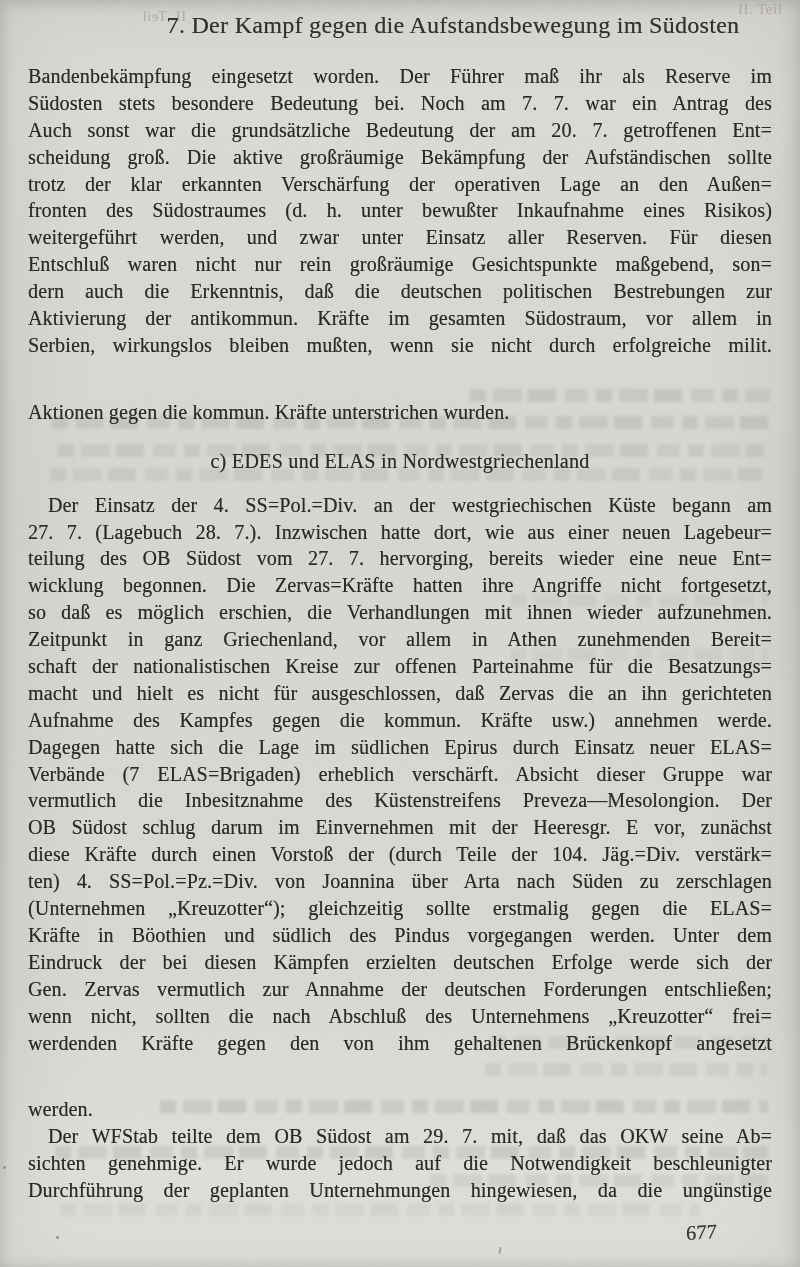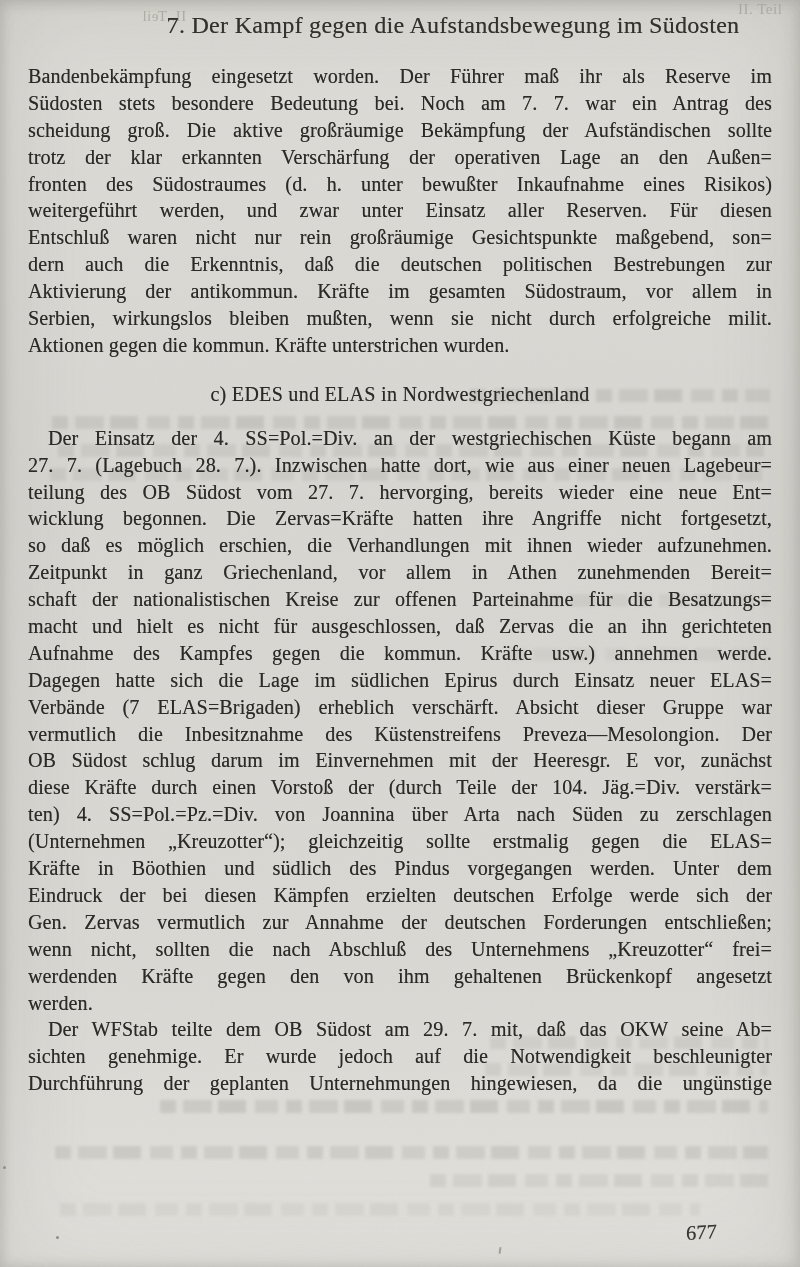--- a/index.html
+++ b/index.html
@@ -38,21 +38,21 @@
   }
   .content{position:absolute;top:63px;left:28px;width:744px;}
   .paragraph{margin:0;}
   .line{
     height:26.9px;line-height:26.9px;overflow:hidden;
     text-align:justify;font-size:20px;letter-spacing:.15px;
     text-shadow:.2px .2px .3px rgba(43,42,38,.55);
     white-space:normal;
   }
   .line::after{content:"";display:inline-block;width:100%;height:0;}
-  .line.para-end{text-align:left;}
+  .line.para-end{text-align:left;margin-top:40px;}
   .line.para-end::after{content:none;}
   .line.first{text-indent:20px;}
   .section-heading{
     text-align:center;
     font-size:20px;height:23px;line-height:23px;
     margin:24px 0 19px 0;letter-spacing:.3px;
     text-shadow:.2px .2px .3px rgba(43,42,38,.5);
   }
   .page-number{
     position:absolute;left:686px;top:1221px;
@@ -90,20 +90,21 @@
   <div class="ghost-line" style="left:55px;top:1146px;width:713px;opacity:.4;"></div>
   <div class="ghost-line" style="left:430px;top:1174px;width:338px;opacity:.3;"></div>
   <div class="ghost-line" style="left:60px;top:1203px;width:640px;opacity:.2;"></div>
 
   <div class="running-head">7. Der Kampf gegen die Aufstandsbewegung im Südosten</div>
 
   <div class="content" id="content">
       <div class="paragraph">
         <div class="line">Bandenbekämpfung eingesetzt worden. Der Führer maß ihr als Reserve im</div>
         <div class="line">Südosten stets besondere Bedeutung bei. Noch am 7. 7. war ein Antrag des</div>
+        <div class="line">Auch sonst war die grundsätzliche Bedeutung der am 20. 7. getroffenen Ent=</div>
         <div class="line">scheidung groß. Die aktive großräumige Bekämpfung der Aufständischen sollte</div>
         <div class="line">trotz der klar erkannten Verschärfung der operativen Lage an den Außen=</div>
         <div class="line">fronten des Südostraumes (d. h. unter bewußter Inkaufnahme eines Risikos)</div>
         <div class="line">weitergeführt werden, und zwar unter Einsatz aller Reserven. Für diesen</div>
         <div class="line">Entschluß waren nicht nur rein großräumige Gesichtspunkte maßgebend, son=</div>
         <div class="line">dern auch die Erkenntnis, daß die deutschen politischen Bestrebungen zur</div>
         <div class="line">Aktivierung der antikommun. Kräfte im gesamten Südostraum, vor allem in</div>
         <div class="line">Serbien, wirkungslos bleiben mußten, wenn sie nicht durch erfolgreiche milit.</div>
         <div class="line para-end">Aktionen gegen die kommun. Kräfte unterstrichen wurden.</div>
       </div>

